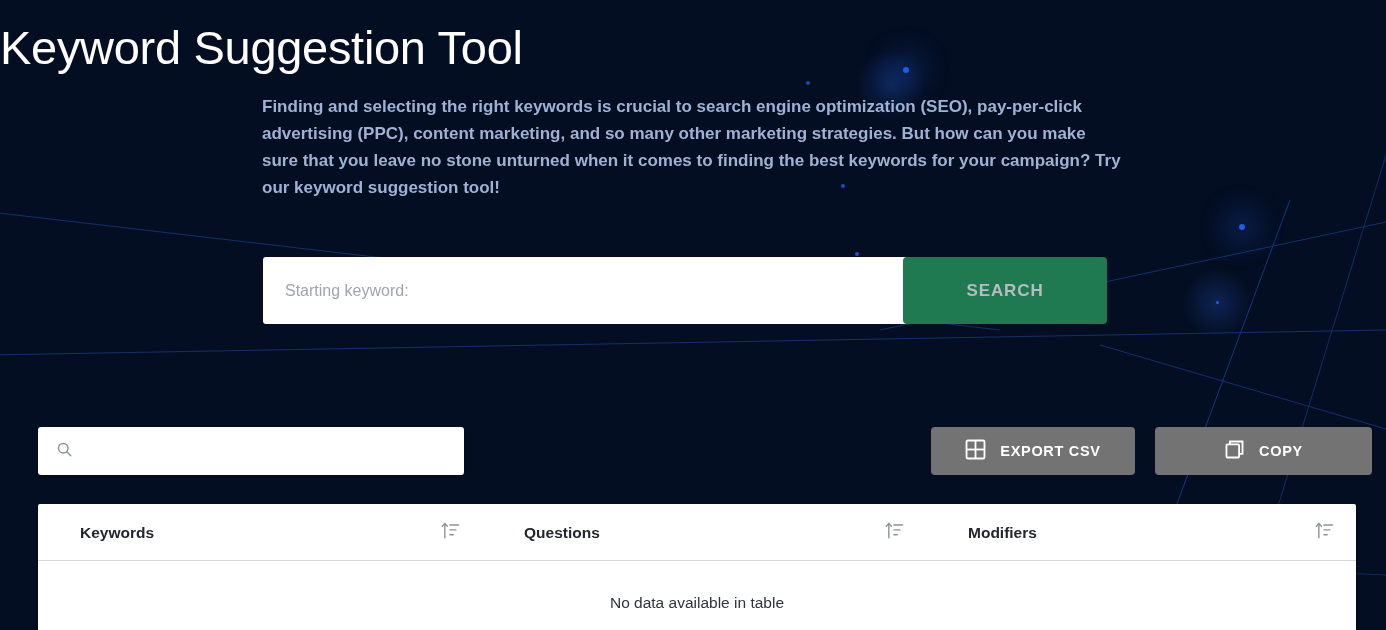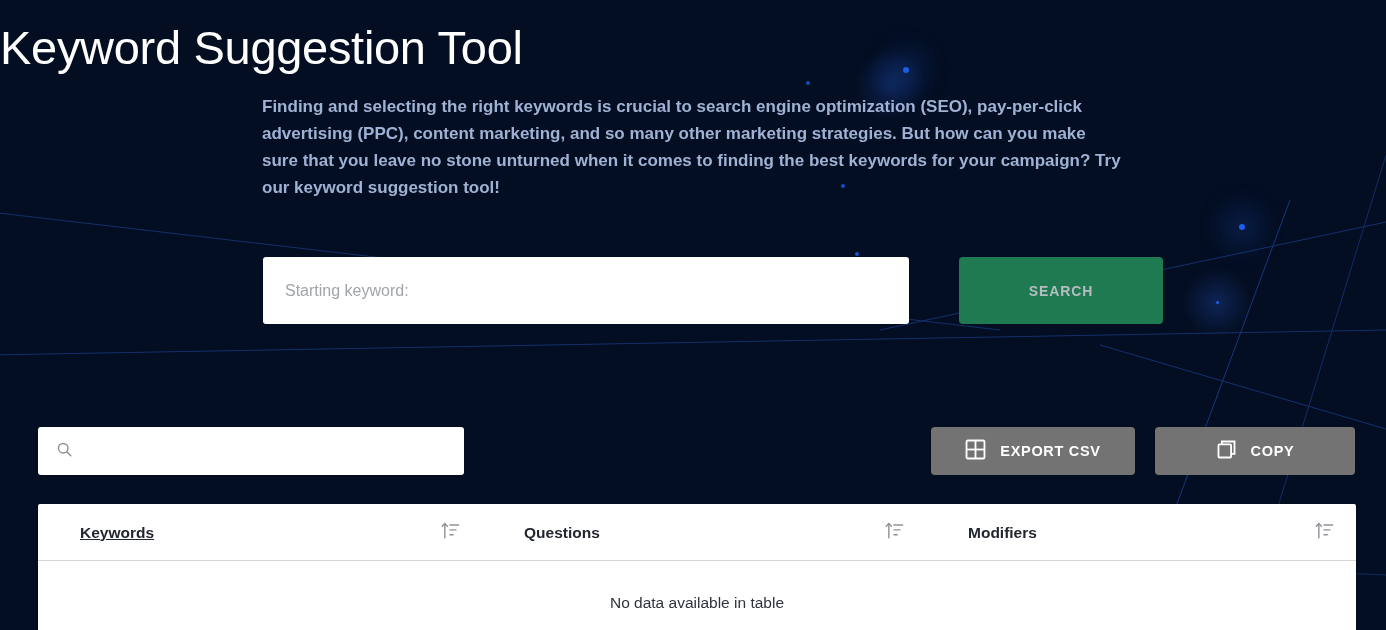--- a/index.html
+++ b/index.html
@@ -89,30 +89,30 @@
     padding: 0 22px;
     font-family: "Liberation Sans", sans-serif;
     font-size: 16px;
     color: #333b4a;
     outline: none;
   }
   #starting-keyword-input::placeholder { color: #a0a4ab; }
 
   #search-button {
     position: absolute;
-    left: 696px;
+    left: 640px;
     top: 0;
     width: 204px;
     height: 67px;
     background: #1f7a52;
     border: none;
     border-radius: 4px;
     color: #b7bcc2;
     font-family: "Liberation Sans", sans-serif;
-    font-size: 14px;
+    font-size: 17px;
     font-weight: 700;
     letter-spacing: 0.9px;
     cursor: pointer;
   }
 
   
   #results-toolbar {
     position: absolute;
     left: 38px;
     top: 427px;
@@ -159,21 +159,21 @@
     font-size: 14.5px;
     font-weight: 700;
     letter-spacing: 0.7px;
     display: flex;
     align-items: center;
     justify-content: center;
     gap: 14px;
     cursor: pointer;
   }
   #export-csv-button { left: 893px; width: 204px; }
-  #copy-button       { left: 1117px; width: 200px; }
+  #copy-button       { left: 1117px; width: 217px; }
 
   
   #results-table-card {
     position: absolute;
     left: 38px;
     top: 504px;
     width: 1318px;
     background: #ffffff;
     border-radius: 2px;
     z-index: 3;
@@ -191,21 +191,21 @@
     text-align: left;
     font-size: 15.5px;
     font-weight: 700;
     color: #22262e;
     padding: 18px 22px 17px 42px;
     border-bottom: 1px solid #d4d6d9;
     position: relative;
     cursor: pointer;
     vertical-align: middle;
   }
-  #results-table th:nth-child(1) { width: 444px; text-decoration: underline; }
+  #results-table th:nth-child(1) { width: 444px; }
   #results-table th:nth-child(2) { width: 444px; }
   #results-table th:nth-child(3) { width: 430px; }
 
   .th-inner {
     display: flex;
     align-items: center;
     justify-content: space-between;
   }
 
   .sort-icon { flex: 0 0 auto; opacity: 0.62; }

